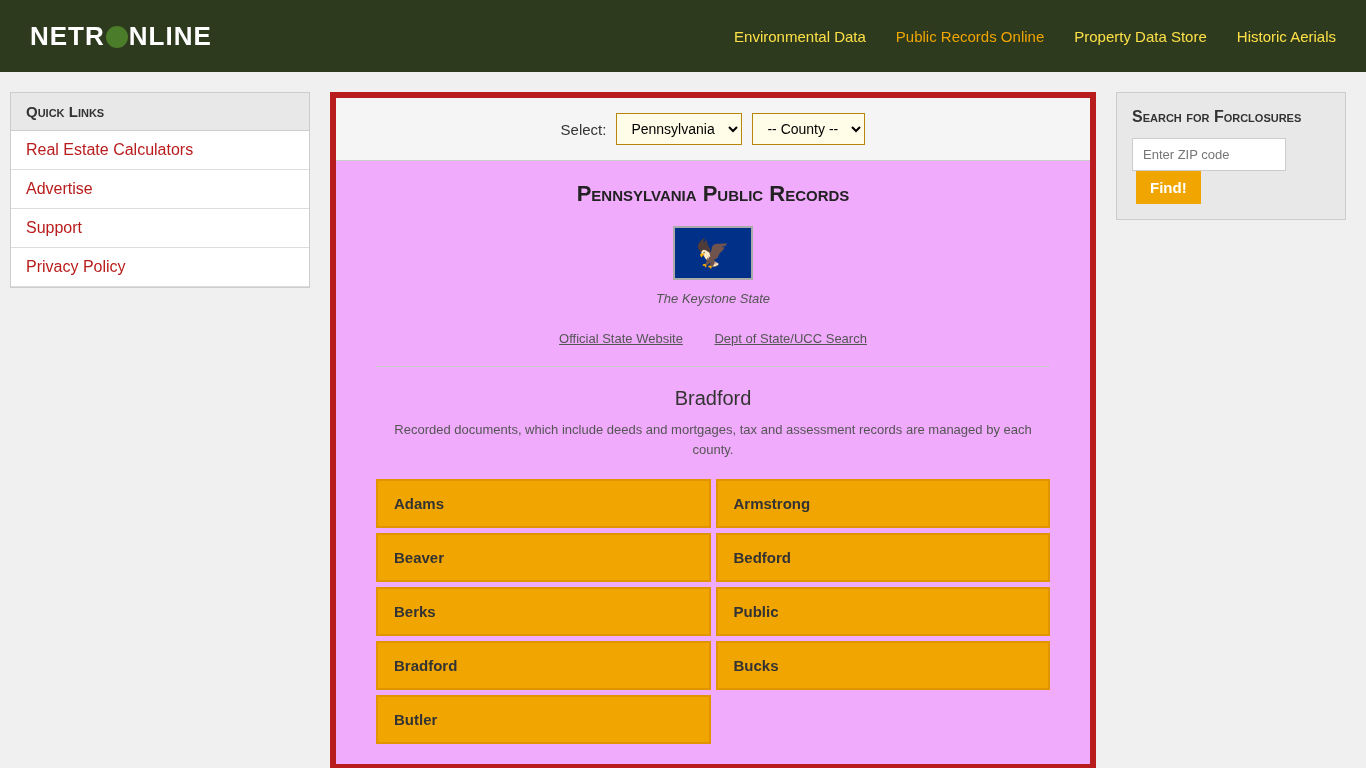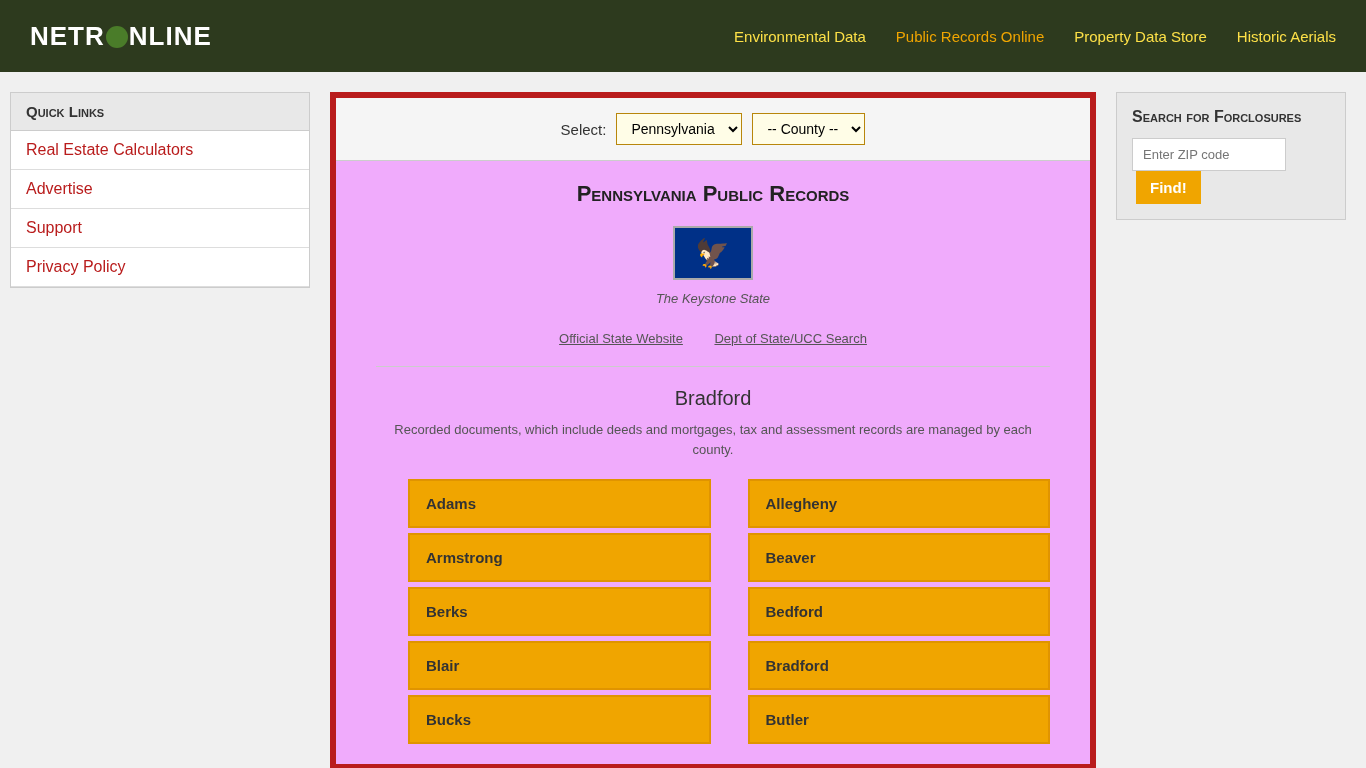--- a/index.html
+++ b/index.html
@@ -189,21 +189,20 @@
       background: #f0a500;
       border: 2px solid #e09400;
       color: #333;
       font-size: 15px;
       font-weight: bold;
       padding: 14px 16px;
       text-align: left;
       cursor: pointer;
       text-decoration: none;
       display: block;
-      margin-left: 32px;
     }
 
     
     #right-panel {
       width: 230px;
       flex-shrink: 0;
     }
     #foreclosure-box {
       background: #e8e8e8;
       border: 1px solid #ccc;
@@ -295,26 +294,25 @@
         &nbsp;&nbsp;
         <a href="#">Dept of State/UCC Search</a>
       </div>
 
       <div id="counties-title">Bradford</div>
       <div id="counties-description">Recorded documents, which include deeds and mortgages, tax and assessment records are managed by each county.</div>
 
       <div id="counties-grid">
 
       <a href="#" class="county-btn">Adams</a>
-          <a href="#" class="county-btn">Allegheny</a>
           <a href="#" class="county-btn">Armstrong</a>
           <a href="#" class="county-btn">Beaver</a>
+          <a href="#" class="county-btn">Bedford</a>
           <a href="#" class="county-btn">Berks</a>
-          <a href="#" class="county-btn">Bedford</a>
-          <a href="#" class="county-btn">Blair</a>
+          <a href="#" class="county-btn">Public</a>
           <a href="#" class="county-btn">Bradford</a>
           <a href="#" class="county-btn">Bucks</a>
           <a href="#" class="county-btn">Butler</a>
         </div>
     </div>
   </div>
 
   <div id="right-panel">
     <div id="foreclosure-box">
       <div id="foreclosure-title">Search for Forclosures</div>

